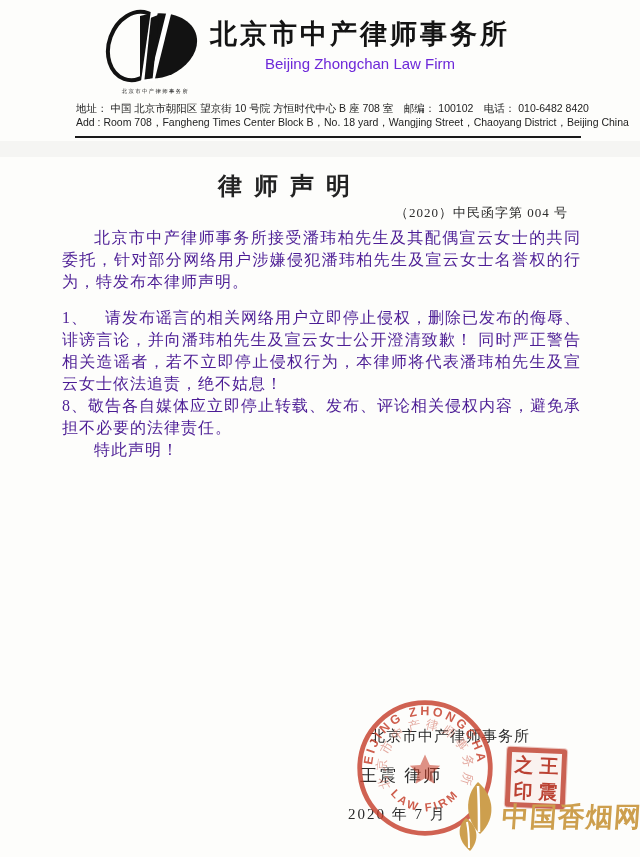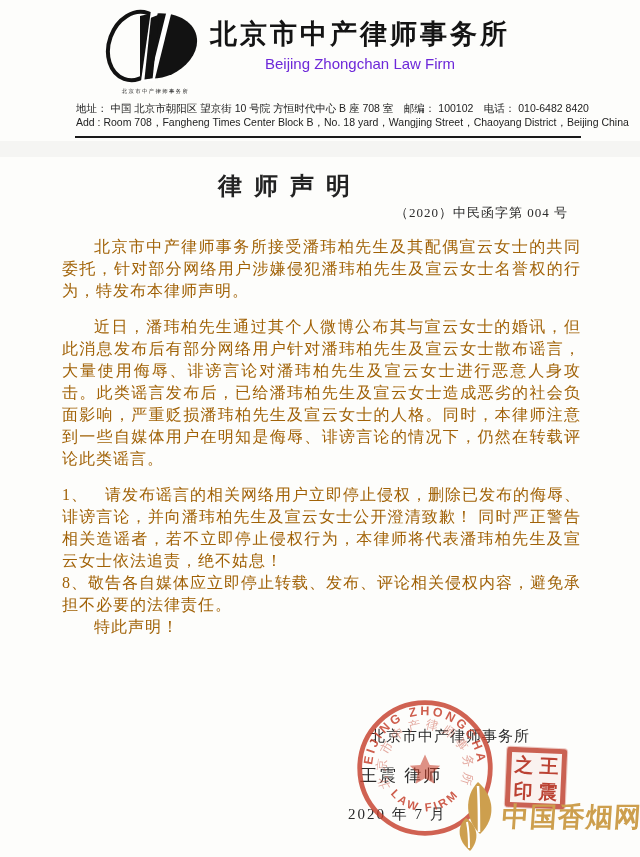--- a/index.html
+++ b/index.html
@@ -44,23 +44,23 @@
   
   .doc-title{
     position:absolute;left:0;top:170px;width:580px;text-align:center;
     font-size:24px;font-weight:bold;letter-spacing:12px;color:#222;
   }
   .doc-number{
     position:absolute;left:0;top:204px;width:545px;text-align:right;
     font-size:13px;color:#2a2a2a;letter-spacing:1px;margin-left:23px;
   }
   .body-text{
-    position:absolute;left:62px;top:236px;width:519px;
+    position:absolute;left:62px;top:227px;width:519px;
     font-size:16px;line-height:22px;letter-spacing:1px;
-    text-align:justify;color:#a16207;
+    text-align:justify;color:#4c1d95;
   }
   .body-text p{margin:0 0 14px 0;text-indent:2em;}
   .body-text p.item{text-indent:0;margin:0;}
   .body-text p.pre-items{margin-bottom:0;}
   .closing{margin-top:20px;text-indent:2em;}
 
   
   .sig-firm{
     position:absolute;left:360px;top:727px;width:180px;text-align:center;
     font-size:15px;letter-spacing:1px;color:#2b2b2b;z-index:2;
@@ -128,21 +128,20 @@
   </div>
 
   <div class="divider"></div>
   <div class="scan-band"></div>
 
   <div class="doc-title">律师声明</div>
   <div class="doc-number">（2020）中民函字第 004 号</div>
 
   <div class="body-text">
     <p>北京市中产律师事务所接受潘玮柏先生及其配偶宣云女士的共同委托，针对部分网络用户涉嫌侵犯潘玮柏先生及宣云女士名誉权的行为，特发布本律师声明。</p>
-    <p>近日，潘玮柏先生通过其个人微博公布其与宣云女士的婚讯，但此消息发布后有部分网络用户针对潘玮柏先生及宣云女士散布谣言，大量使用侮辱、诽谤言论对潘玮柏先生及宣云女士进行恶意人身攻击。此类谣言发布后，已给潘玮柏先生及宣云女士造成恶劣的社会负面影响，严重贬损潘玮柏先生及宣云女士的人格。同时，本律师注意到一些自媒体用户在明知是侮辱、诽谤言论的情况下，仍然在转载评论此类谣言。</p>
     <p class="item">1、　请发布谣言的相关网络用户立即停止侵权，删除已发布的侮辱、诽谤言论，并向潘玮柏先生及宣云女士公开澄清致歉！ 同时严正警告相关造谣者，若不立即停止侵权行为，本律师将代表潘玮柏先生及宣云女士依法追责，绝不姑息！</p>
     <p class="item">8、敬告各自媒体应立即停止转载、发布、评论相关侵权内容，避免承担不必要的法律责任。</p>
     <p class="closing">特此声明！</p>
   </div>
 
   <div class="sig-firm">北京市中产律师事务所</div>
   <div class="sig-lawyer">王震  律师</div>
   <div class="sig-date">2020 年 7 月　  日</div>
 
   <div class="round-stamp">

